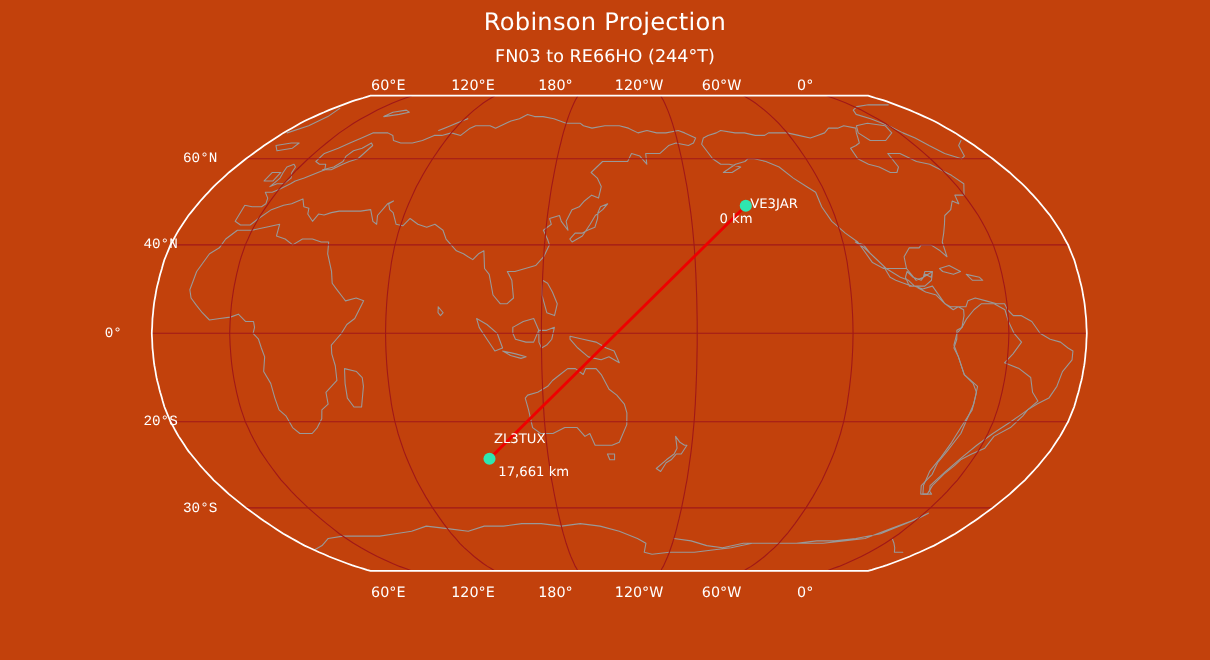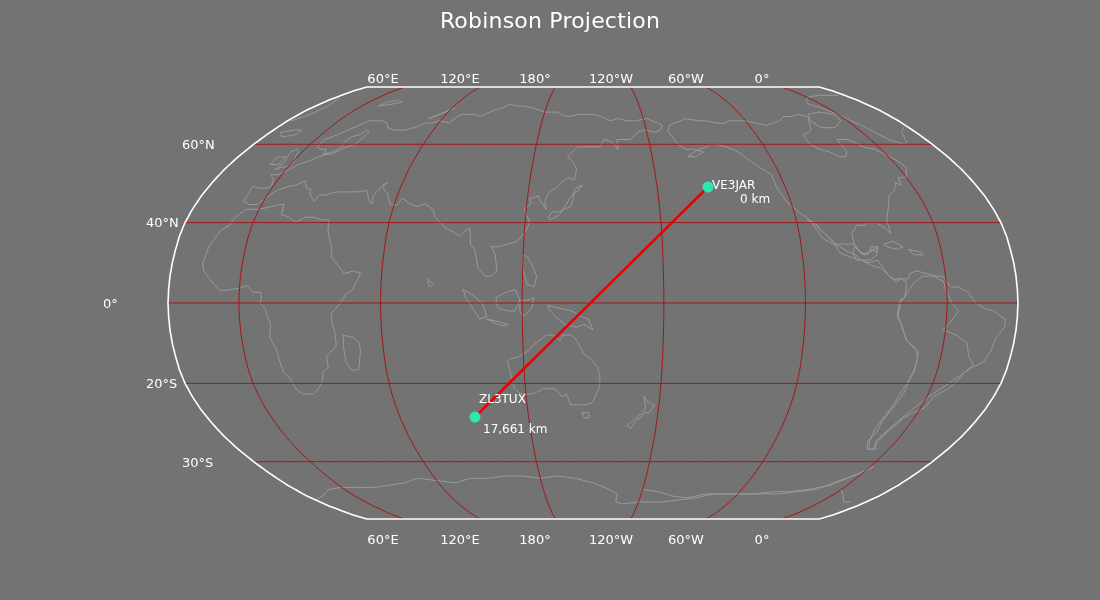--- a/index.html
+++ b/index.html
@@ -1,53 +1,54 @@
 <!DOCTYPE html>
 <html><head>
 <meta charset="utf-8">
 <style>
   html,body{margin:0;padding:0;background:#000;}
   body{width:1100px;height:600px;overflow:hidden;font-family:"DejaVu Sans",sans-serif;}
-  #root{position:relative;width:1100px;height:600px;background:#737373;}
+  #root{position:relative;width:1100px;height:600px;background:#c2410c;}
 
   .title{
     position:absolute;left:0;top:8px;width:1100px;text-align:center;
     color:#ffffff;font-size:22px;letter-spacing:.2px;font-weight:400;
   }
   .subtitle{
     position:absolute;left:0;top:41px;width:1100px;text-align:center;
     color:#ffffff;font-size:16px;font-weight:400;
   }
 
-  #mapwrap{position:absolute;left:0;top:0;width:1057px;height:600px;margin-left:30px;}
+  #mapwrap{position:absolute;left:0;top:0;width:1057px;height:600px;}
   svg.map{position:absolute;left:0;top:0;}
 
   .lon-label,.lat-label{
     position:absolute;color:#ffffff;font-size:13px;white-space:nowrap;
   }
   .lon-label{transform:translateX(-50%);}
-  .lat-label{transform:translateY(-50%);text-align:left;}
+  .lat-label{transform:translateY(-50%);text-align:center;font-family:Liberation Mono, monospace;}
 
   .marker{
     position:absolute;width:11px;height:11px;border-radius:50%;
     background:#2ee6b0;transform:translate(-50%,-50%);
   }
   .mk-label{
     position:absolute;color:#ffffff;font-size:12px;white-space:nowrap;
   }
   .mk-dist{
     position:absolute;color:#ffffff;font-size:12px;white-space:nowrap;
   }
 </style>
 </head>
 <body>
 
 <div id="root">
 
   <div class="title">Robinson Projection</div>
+  <div class="subtitle">FN03 to RE66HO (244°T)</div>
 
   <div id="mapwrap">
     <svg class="map" width="1100" height="600" viewBox="0 0 1100 600">
       <defs>
         <clipPath id="mapclip">
           <path id="clipshape" d="M789.2,87.0L792.6,88.0L796.0,89.1L799.4,90.1L802.8,91.1L806.2,92.2L810.3,93.7L814.5,95.3L818.7,96.9L822.9,98.5L827.0,100.1L831.4,102.1L835.9,104.0L840.3,106.0L844.7,108.0L849.1,110.0L853.0,112.1L856.8,114.3L860.7,116.5L864.5,118.6L868.4,120.8L871.9,123.1L875.4,125.4L878.9,127.7L882.4,130.0L885.9,132.3L889.2,134.7L892.5,137.1L895.8,139.5L899.1,141.9L902.4,144.3L905.5,146.8L908.6,149.3L911.7,151.8L914.8,154.3L917.9,156.8L920.7,159.4L923.4,161.9L926.2,164.5L929.0,167.0L931.8,169.6L934.2,172.2L936.6,174.8L939.1,177.4L941.5,180.1L943.9,182.7L946.0,185.3L948.2,188.0L950.3,190.6L952.5,193.3L954.7,195.9L956.5,198.6L958.2,201.2L960.0,203.9L961.8,206.6L963.6,209.3L965.1,211.9L966.6,214.6L968.0,217.3L969.5,220.0L971.0,222.6L972.1,225.3L973.2,228.0L974.3,230.7L975.4,233.4L976.5,236.0L977.3,238.7L978.1,241.4L978.8,244.1L979.6,246.8L980.4,249.4L981.1,252.1L981.7,254.8L982.4,257.5L983.1,260.1L983.7,262.8L984.2,265.5L984.6,268.2L985.1,270.9L985.6,273.5L986.0,276.2L986.3,278.9L986.6,281.6L986.8,284.3L987.1,286.9L987.4,289.6L987.5,292.3L987.6,295.0L987.7,297.6L987.9,300.3L988.0,303.0L987.9,305.7L987.7,308.4L987.6,311.0L987.5,313.7L987.4,316.4L987.1,319.1L986.8,321.7L986.6,324.4L986.3,327.1L986.0,329.8L985.6,332.5L985.1,335.1L984.6,337.8L984.2,340.5L983.7,343.2L983.1,345.9L982.4,348.5L981.7,351.2L981.1,353.9L980.4,356.6L979.6,359.2L978.8,361.9L978.1,364.6L977.3,367.3L976.5,370.0L975.4,372.6L974.3,375.3L973.2,378.0L972.1,380.7L971.0,383.4L969.5,386.0L968.0,388.7L966.6,391.4L965.1,394.1L963.6,396.7L961.8,399.4L960.0,402.1L958.2,404.8L956.5,407.4L954.7,410.1L952.5,412.7L950.3,415.4L948.2,418.0L946.0,420.7L943.9,423.3L941.5,425.9L939.1,428.6L936.6,431.2L934.2,433.8L931.8,436.4L929.0,439.0L926.2,441.5L923.4,444.1L920.7,446.6L917.9,449.2L914.8,451.7L911.7,454.2L908.6,456.7L905.5,459.2L902.4,461.7L899.1,464.1L895.8,466.5L892.5,468.9L889.2,471.3L885.9,473.7L882.4,476.0L878.9,478.3L875.4,480.6L871.9,482.9L868.4,485.2L864.5,487.4L860.7,489.5L856.8,491.7L853.0,493.9L849.1,496.0L844.7,498.0L840.3,500.0L835.9,502.0L831.4,503.9L827.0,505.9L822.9,507.5L818.7,509.1L814.5,510.7L810.3,512.3L806.2,513.8L802.8,514.9L799.4,515.9L796.0,516.9L792.6,518.0L789.2,519.0L336.8,519.0L333.4,518.0L330.0,516.9L326.6,515.9L323.2,514.9L319.8,513.8L315.7,512.3L311.5,510.7L307.3,509.1L303.1,507.5L299.0,505.9L294.6,503.9L290.1,502.0L285.7,500.0L281.3,498.0L276.9,496.0L273.0,493.9L269.2,491.7L265.3,489.5L261.5,487.4L257.6,485.2L254.1,482.9L250.6,480.6L247.1,478.3L243.6,476.0L240.1,473.7L236.8,471.3L233.5,468.9L230.2,466.5L226.9,464.1L223.6,461.7L220.5,459.2L217.4,456.7L214.3,454.2L211.2,451.7L208.1,449.2L205.3,446.6L202.6,444.1L199.8,441.5L197.0,439.0L194.2,436.4L191.8,433.8L189.4,431.2L186.9,428.6L184.5,425.9L182.1,423.3L180.0,420.7L177.8,418.0L175.7,415.4L173.5,412.7L171.3,410.1L169.5,407.4L167.8,404.8L166.0,402.1L164.2,399.4L162.4,396.7L160.9,394.1L159.4,391.4L158.0,388.7L156.5,386.0L155.0,383.4L153.9,380.7L152.8,378.0L151.7,375.3L150.6,372.6L149.5,370.0L148.7,367.3L147.9,364.6L147.2,361.9L146.4,359.2L145.6,356.6L144.9,353.9L144.3,351.2L143.6,348.5L142.9,345.9L142.3,343.2L141.8,340.5L141.4,337.8L140.9,335.1L140.4,332.5L140.0,329.8L139.7,327.1L139.4,324.4L139.2,321.7L138.9,319.1L138.6,316.4L138.5,313.7L138.4,311.0L138.3,308.4L138.1,305.7L138.0,303.0L138.1,300.3L138.3,297.6L138.4,295.0L138.5,292.3L138.6,289.6L138.9,286.9L139.2,284.3L139.4,281.6L139.7,278.9L140.0,276.2L140.4,273.5L140.9,270.9L141.4,268.2L141.8,265.5L142.3,262.8L142.9,260.1L143.6,257.5L144.3,254.8L144.9,252.1L145.6,249.4L146.4,246.8L147.2,244.1L147.9,241.4L148.7,238.7L149.5,236.0L150.6,233.4L151.7,230.7L152.8,228.0L153.9,225.3L155.0,222.6L156.5,220.0L158.0,217.3L159.4,214.6L160.9,211.9L162.4,209.3L164.2,206.6L166.0,203.9L167.8,201.2L169.5,198.6L171.3,195.9L173.5,193.3L175.7,190.6L177.8,188.0L180.0,185.3L182.1,182.7L184.5,180.1L186.9,177.4L189.4,174.8L191.8,172.2L194.2,169.6L197.0,167.0L199.8,164.5L202.6,161.9L205.3,159.4L208.1,156.8L211.2,154.3L214.3,151.8L217.4,149.3L220.5,146.8L223.6,144.3L226.9,141.9L230.2,139.5L233.5,137.1L236.8,134.7L240.1,132.3L243.6,130.0L247.1,127.7L250.6,125.4L254.1,123.1L257.6,120.8L261.5,118.6L265.3,116.5L269.2,114.3L273.0,112.1L276.9,110.0L281.3,108.0L285.7,106.0L290.1,104.0L294.6,102.1L299.0,100.1L303.1,98.5L307.3,96.9L311.5,95.3L315.7,93.7L319.8,92.2L323.2,91.1L326.6,90.1L330.0,89.1L333.4,88.0L336.8,87.0Z"></path>
         </clipPath>
       </defs>
 
       <g clip-path="url(#mapclip)">
@@ -121,19 +122,19 @@
     <div id="latlabels">
         <div class="lat-label" style="left: 152px; width: 60px; top: 144px;">60°N</div>
         <div class="lat-label" style="left: 116px; width: 60px; top: 222px;">40°N</div>
         <div class="lat-label" style="left: 73px; width: 60px; top: 303px;">0°</div>
         <div class="lat-label" style="left: 116px; width: 60px; top: 383px;">20°S</div>
         <div class="lat-label" style="left: 152px; width: 60px; top: 462px;">30°S</div>
       </div>
     <div id="markers">
         <div class="marker" style="left: 678px; top: 187px; background: rgb(46, 230, 176);"></div>
         <div class="mk-label" style="left: 682px; top: 178px;">VE3JAR</div>
-        <div class="mk-dist" style="left: 710px; top: 192px;">0 km</div>
+        <div class="mk-dist" style="left: 654px; top: 192px;">0 km</div>
         <div class="marker" style="left: 445px; top: 417px; background: rgb(46, 230, 176);"></div>
         <div class="mk-label" style="left: 449px; top: 392px;">ZL3TUX</div>
         <div class="mk-dist" style="left: 453px; top: 422px;">17,661 km</div>
       </div>
   </div>
 </div>
 
 </body></html>

